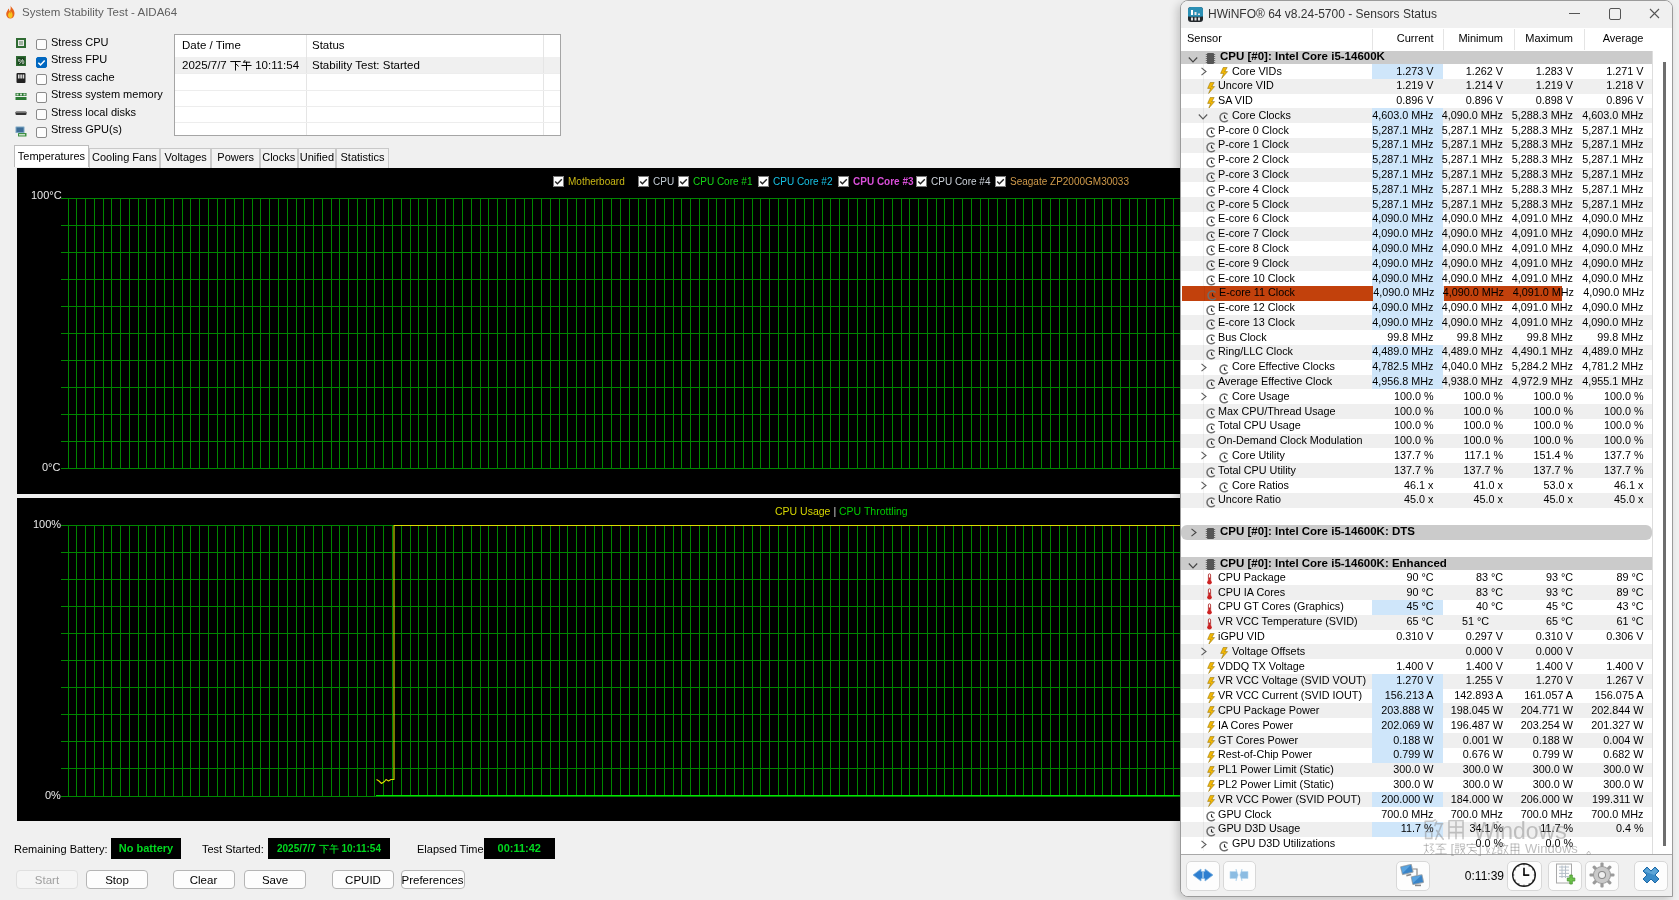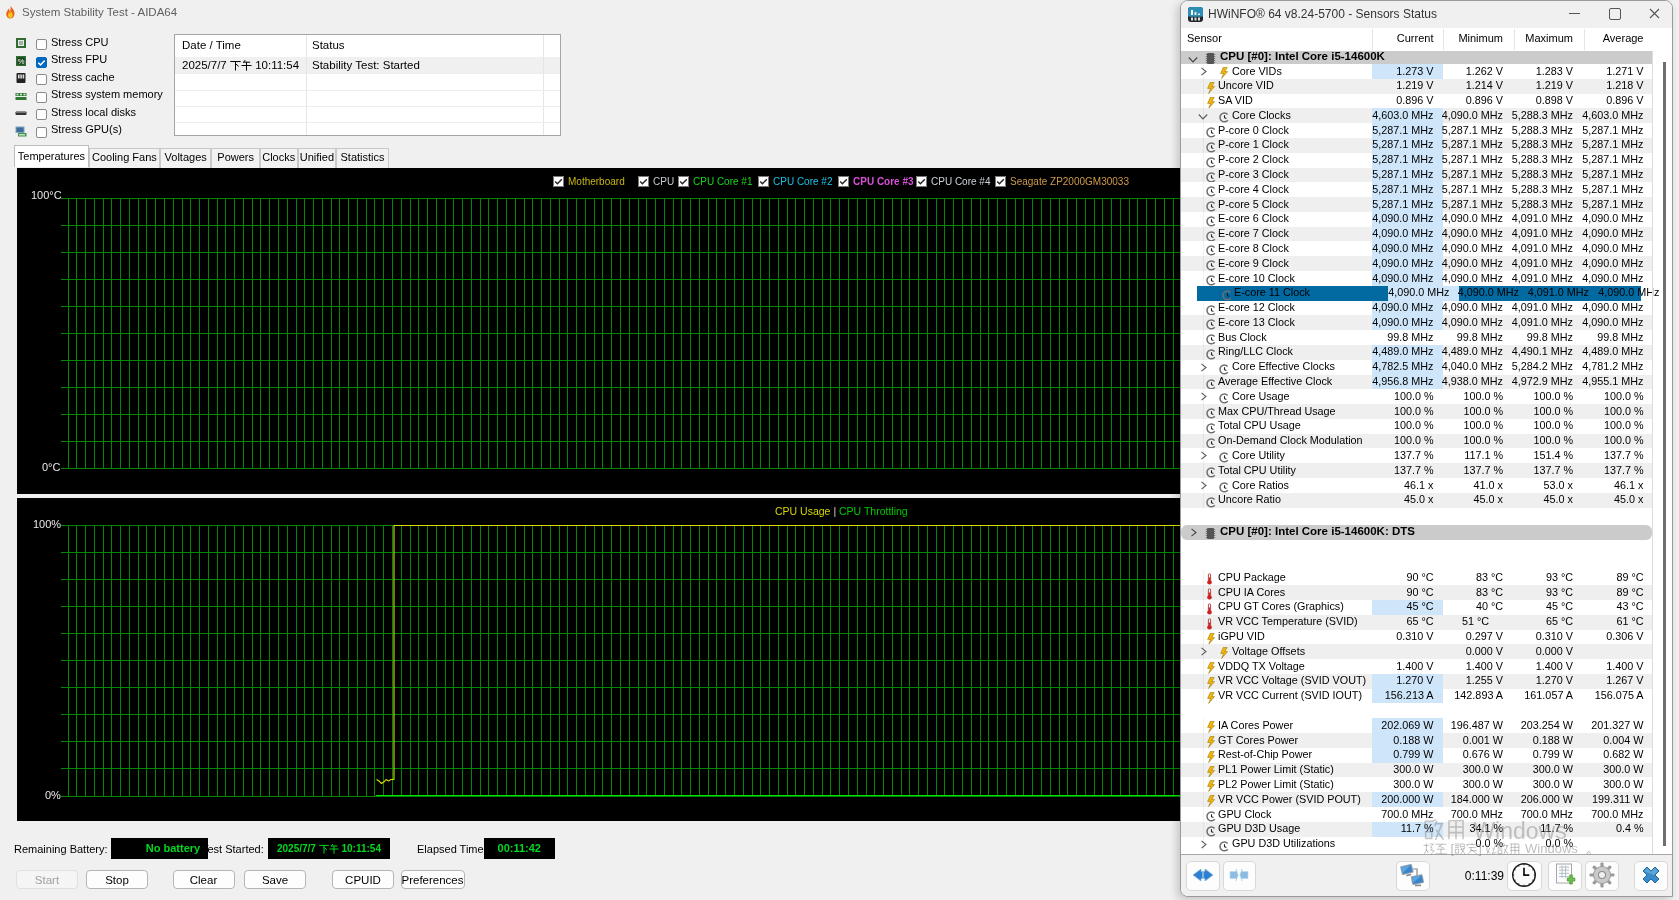--- a/index.html
+++ b/index.html
@@ -152,21 +152,21 @@
   </span>
 <span style="position:absolute;left:931px;top:175.5px;color:#cdd3da;font-size:10px;letter-spacing:0;">CPU Core #4</span>
 <span style="position:absolute;left:995px;top:176px;width:11px;height:11px;background:#fdfdfd;border-radius:1px;box-shadow:inset 0 0 0 1px #777;">
     <svg width="11" height="11" viewBox="0 0 11 11" style="position:absolute;left:0;top:0">
       <path d="M2.2,5.6 L4.4,7.8 L8.8,3.2" stroke="#222" stroke-width="1.4" fill="none"></path>
     </svg>
   </span>
 <span style="position:absolute;left:1010px;top:175.5px;color:#cf9a4a;font-size:10px;letter-spacing:0;">Seagate ZP2000GM30033</span>
 <span style="position:absolute;left:775px;top:504.5px;font-size:10.5px;"><span style="color:#d6d600">CPU Usage</span> <span style="color:#cfcfcf">|</span> <span style="color:#00cc00">CPU Throttling</span></span>
 <div style="position:absolute;left:14px;top:842.5px;font-size:11px;">Remaining Battery:</div>
-<div style="position:absolute;left:111px;top:837.5px;width:70px;height:21px;background:#000;color:#00d91f;font-size:11px;font-weight:bold;text-align:center;line-height:21px;white-space:nowrap;padding-left:27px;">No battery</div>
+<div style="position:absolute;left:111px;top:837.5px;width:70px;height:21px;background:#000;color:#00d91f;font-size:11px;font-weight:bold;text-align:center;line-height:21px;white-space:nowrap;">No battery</div>
 <div style="position:absolute;left:202px;top:842.5px;font-size:11px;">Test Started:</div>
 <div style="position:absolute;left:268px;top:837.5px;width:122px;height:21px;background:#000;color:#00d91f;font-size:10px;font-weight:bold;text-align:center;line-height:21px;white-space:nowrap;">2025/7/7 <svg width="10" height="10" viewBox="0 0 100 100" style="display:inline-block;vertical-align:-2px;margin:0 0px;position:relative;top:0px">
       <path d="M6,14 H94 M50,14 V92 M54,36 L76,56" fill="none" stroke="#00d91f" stroke-width="10" stroke-linecap="round"></path>
     </svg><svg width="10" height="10" viewBox="0 0 100 100" style="display:inline-block;vertical-align:-2px;margin:0 0px;position:relative;top:0px">
       <path d="M36,4 L24,20 M24,20 H80 M8,50 H92 M50,20 V94" fill="none" stroke="#00d91f" stroke-width="10" stroke-linecap="round"></path>
     </svg> 10:11:54</div>
 <div style="position:absolute;left:417px;top:842.5px;font-size:11px;">Elapsed Time:</div>
 <div style="position:absolute;left:484px;top:837.5px;width:70.5px;height:21px;background:#000;color:#00d91f;font-size:11px;font-weight:bold;text-align:center;line-height:21px;white-space:nowrap;">00:11:42</div>
 <div style="position:absolute;left:16px;top:869.5px;width:62px;height:19px;background:#f5f5f5;border:1px solid #e0e0e0;border-radius:4px;font-size:11.5px;color:#a0a0a0;text-align:center;line-height:18px;box-sizing:border-box;">Start</div>
 <div style="position:absolute;left:86px;top:869.5px;width:62px;height:19px;background:#fdfdfd;border:1px solid #b5b5b5;border-radius:4px;font-size:11.5px;color:#000;text-align:center;line-height:18px;box-sizing:border-box;">Stop</div>
@@ -407,21 +407,21 @@
         <span style="position:absolute;left:25px;top:1px;"><svg width="11" height="11" viewBox="0 0 11 11">
             <path d="M8.6,2.4 A4.4,4.4 0 1,0 8.8,8.2" fill="none" stroke="#6e6e6e" stroke-width="1.5"></path>
             <path d="M5.5,3.2 V5.7 L7.4,6.5" stroke="#222" stroke-width="1.1" fill="none"></path>
           </svg></span>
         <span style="position:absolute;left:37px;top:0.5px;font-size:10.8px;white-space:nowrap;color:#000;">E-core 10 Clock</span>
         <span style="position:absolute;left:162.5px;top:0.5px;width:90px;text-align:right;font-size:10.8px;white-space:nowrap;color:#000;">4,090.0 MHz</span>
         <span style="position:absolute;left:232px;top:0.5px;width:90px;text-align:right;font-size:10.8px;white-space:nowrap;color:#000;">4,090.0 MHz</span>
         <span style="position:absolute;left:302px;top:0.5px;width:90px;text-align:right;font-size:10.8px;white-space:nowrap;color:#000;">4,091.0 MHz</span>
         <span style="position:absolute;left:372.5px;top:0.5px;width:90px;text-align:right;font-size:10.8px;white-space:nowrap;color:#000;">4,090.0 MHz</span>
       </div>
-      <div style="position:absolute;left:16px;top:284.81px;width:444px;height:14.79px;background:#0369a1;">
+      <div style="position:absolute;left:1px;top:284.81px;width:380px;height:14.79px;background:#c2410c;">
         <div style="position:absolute;left:22px;top:0;width:1px;height:100%;background:rgba(0,0,0,0.05);"></div>
         <div style="position:absolute;left:190.5px;top:0;width:71.0px;height:100%;background:#cfe6fa;"></div>
         <span style="position:absolute;left:25px;top:1px;"><svg width="11" height="11" viewBox="0 0 11 11">
             <path d="M8.6,2.4 A4.4,4.4 0 1,0 8.8,8.2" fill="none" stroke="#6e6e6e" stroke-width="1.5"></path>
             <path d="M5.5,3.2 V5.7 L7.4,6.5" stroke="#222" stroke-width="1.1" fill="none"></path>
           </svg></span>
         <span style="position:absolute;left:37px;top:0.5px;font-size:10.8px;white-space:nowrap;color:#000;">E-core 11 Clock</span>
         <span style="position:absolute;left:162.5px;top:0.5px;width:90px;text-align:right;font-size:10.8px;white-space:nowrap;color:#000;">4,090.0 MHz</span>
         <span style="position:absolute;left:232px;top:0.5px;width:90px;text-align:right;font-size:10.8px;white-space:nowrap;color:#000;">4,090.0 MHz</span>
         <span style="position:absolute;left:302px;top:0.5px;width:90px;text-align:right;font-size:10.8px;white-space:nowrap;color:#000;">4,091.0 MHz</span>
@@ -615,20 +615,30 @@
       <div style="position:absolute;left:0;top:524.41px;width:470.7px;height:15px;background:#cbcbcb;border-radius:6px;">
         <svg width="9" height="9" viewBox="0 0 9 9" style="position:absolute;left:8px;top:3px">
           <path d="M2.5,0.8 L7,4.5 L2.5,8.2" stroke="#444" stroke-width="1.1" fill="none"></path>
         </svg>
         <span style="position:absolute;left:24px;top:0.2px;"><svg width="11" height="13" viewBox="0 0 11 13">
             <rect x="2" y="1" width="7" height="11" rx="1" fill="#555"></rect>
             <path d="M2,2.5 H0.8 M2,4.5 H0.8 M2,6.5 H0.8 M2,8.5 H0.8 M2,10.5 H0.8 M9,2.5 H10.2 M9,4.5 H10.2 M9,6.5 H10.2 M9,8.5 H10.2 M9,10.5 H10.2" stroke="#555" stroke-width="0.8"></path>
           </svg></span>
         <span style="position:absolute;left:39px;top:-0.5px;font-size:11.5px;font-weight:bold;white-space:nowrap;">CPU [#0]: Intel Core i5-14600K: DTS</span>
       </div>
+      <div style="position:absolute;left:0;top:556.21px;width:470.7px;height:13.2px;background:#cbcbcb;">
+        <svg width="10" height="9" viewBox="0 0 10 9" style="position:absolute;left:7px;top:4px">
+          <path d="M0.8,2.5 L5,7 L9.2,2.5" stroke="#444" stroke-width="1.1" fill="none"></path>
+        </svg>
+        <span style="position:absolute;left:24px;top:0.2px;"><svg width="11" height="13" viewBox="0 0 11 13">
+            <rect x="2" y="1" width="7" height="11" rx="1" fill="#555"></rect>
+            <path d="M2,2.5 H0.8 M2,4.5 H0.8 M2,6.5 H0.8 M2,8.5 H0.8 M2,10.5 H0.8 M9,2.5 H10.2 M9,4.5 H10.2 M9,6.5 H10.2 M9,8.5 H10.2 M9,10.5 H10.2" stroke="#555" stroke-width="0.8"></path>
+          </svg></span>
+        <span style="position:absolute;left:39px;top:-0.5px;font-size:11.5px;font-weight:bold;white-space:nowrap;">CPU [#0]: Intel Core i5-14600K: Enhanced</span>
+      </div>
       <div style="position:absolute;left:0;top:569.41px;width:470.7px;height:14.79px;background:#fff;">
         <div style="position:absolute;left:22px;top:0;width:1px;height:100%;background:rgba(0,0,0,0.05);"></div>
         <span style="position:absolute;left:25px;top:1px;"><svg width="7" height="12" viewBox="0 0 7 12">
             <rect x="2.4" y="0.8" width="2.2" height="7" rx="1.1" fill="#fff" stroke="#b03030" stroke-width="0.9"></rect>
             <circle cx="3.5" cy="9.3" r="2.3" fill="#c22"></circle>
             <rect x="2.7" y="4.5" width="1.6" height="4.5" fill="#c22"></rect>
           </svg></span>
         <span style="position:absolute;left:37px;top:0.5px;font-size:10.8px;white-space:nowrap;color:#000;">CPU Package</span>
         <span style="position:absolute;left:162.5px;top:0.5px;width:90px;text-align:right;font-size:10.8px;white-space:nowrap;color:#000;">90 °C</span>
         <span style="position:absolute;left:232px;top:0.5px;width:90px;text-align:right;font-size:10.8px;white-space:nowrap;color:#000;">83 °C</span>
@@ -725,20 +735,32 @@
         <div style="position:absolute;left:22px;top:0;width:1px;height:100%;background:rgba(0,0,0,0.05);"></div>
         <div style="position:absolute;left:190.5px;top:0;width:71.0px;height:100%;background:#cfe6fa;"></div>
         <span style="position:absolute;left:25px;top:1px;"><svg width="10" height="12" viewBox="0 0 10 12">
             <path d="M4.2,0.5 L8.2,0.5 L5.8,4.6 L8.6,4.6 L2.6,11.5 L4.6,6.4 L1.6,6.4 Z" fill="#f2b705" stroke="#8a6a00" stroke-width="0.5"></path>
           </svg></span>
         <span style="position:absolute;left:37px;top:0.5px;font-size:10.8px;white-space:nowrap;color:#000;">VR VCC Current (SVID IOUT)</span>
         <span style="position:absolute;left:162.5px;top:0.5px;width:90px;text-align:right;font-size:10.8px;white-space:nowrap;color:#000;">156.213 A</span>
         <span style="position:absolute;left:232px;top:0.5px;width:90px;text-align:right;font-size:10.8px;white-space:nowrap;color:#000;">142.893 A</span>
         <span style="position:absolute;left:302px;top:0.5px;width:90px;text-align:right;font-size:10.8px;white-space:nowrap;color:#000;">161.057 A</span>
         <span style="position:absolute;left:372.5px;top:0.5px;width:90px;text-align:right;font-size:10.8px;white-space:nowrap;color:#000;">156.075 A</span>
+      </div>
+      <div style="position:absolute;left:0;top:702.49px;width:470.7px;height:14.79px;background:#efefef;">
+        <div style="position:absolute;left:22px;top:0;width:1px;height:100%;background:rgba(0,0,0,0.05);"></div>
+        <div style="position:absolute;left:190.5px;top:0;width:71.0px;height:100%;background:#cfe6fa;"></div>
+        <span style="position:absolute;left:25px;top:1px;"><svg width="10" height="12" viewBox="0 0 10 12">
+            <path d="M4.2,0.5 L8.2,0.5 L5.8,4.6 L8.6,4.6 L2.6,11.5 L4.6,6.4 L1.6,6.4 Z" fill="#f2b705" stroke="#8a6a00" stroke-width="0.5"></path>
+          </svg></span>
+        <span style="position:absolute;left:37px;top:0.5px;font-size:10.8px;white-space:nowrap;color:#000;">CPU Package Power</span>
+        <span style="position:absolute;left:162.5px;top:0.5px;width:90px;text-align:right;font-size:10.8px;white-space:nowrap;color:#000;">203.888 W</span>
+        <span style="position:absolute;left:232px;top:0.5px;width:90px;text-align:right;font-size:10.8px;white-space:nowrap;color:#000;">198.045 W</span>
+        <span style="position:absolute;left:302px;top:0.5px;width:90px;text-align:right;font-size:10.8px;white-space:nowrap;color:#000;">204.771 W</span>
+        <span style="position:absolute;left:372.5px;top:0.5px;width:90px;text-align:right;font-size:10.8px;white-space:nowrap;color:#000;">202.844 W</span>
       </div>
       <div style="position:absolute;left:0;top:717.28px;width:470.7px;height:14.79px;background:#fff;">
         <div style="position:absolute;left:22px;top:0;width:1px;height:100%;background:rgba(0,0,0,0.05);"></div>
         <div style="position:absolute;left:190.5px;top:0;width:71.0px;height:100%;background:#cfe6fa;"></div>
         <span style="position:absolute;left:25px;top:1px;"><svg width="10" height="12" viewBox="0 0 10 12">
             <path d="M4.2,0.5 L8.2,0.5 L5.8,4.6 L8.6,4.6 L2.6,11.5 L4.6,6.4 L1.6,6.4 Z" fill="#f2b705" stroke="#8a6a00" stroke-width="0.5"></path>
           </svg></span>
         <span style="position:absolute;left:37px;top:0.5px;font-size:10.8px;white-space:nowrap;color:#000;">IA Cores Power</span>
         <span style="position:absolute;left:162.5px;top:0.5px;width:90px;text-align:right;font-size:10.8px;white-space:nowrap;color:#000;">202.069 W</span>
         <span style="position:absolute;left:232px;top:0.5px;width:90px;text-align:right;font-size:10.8px;white-space:nowrap;color:#000;">196.487 W</span>

